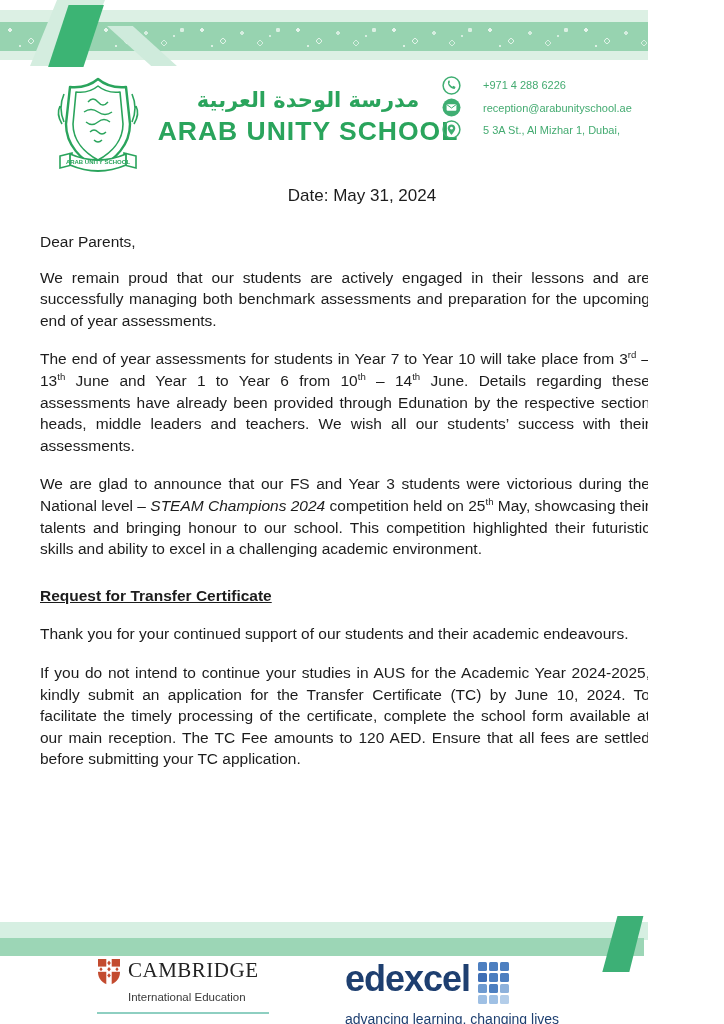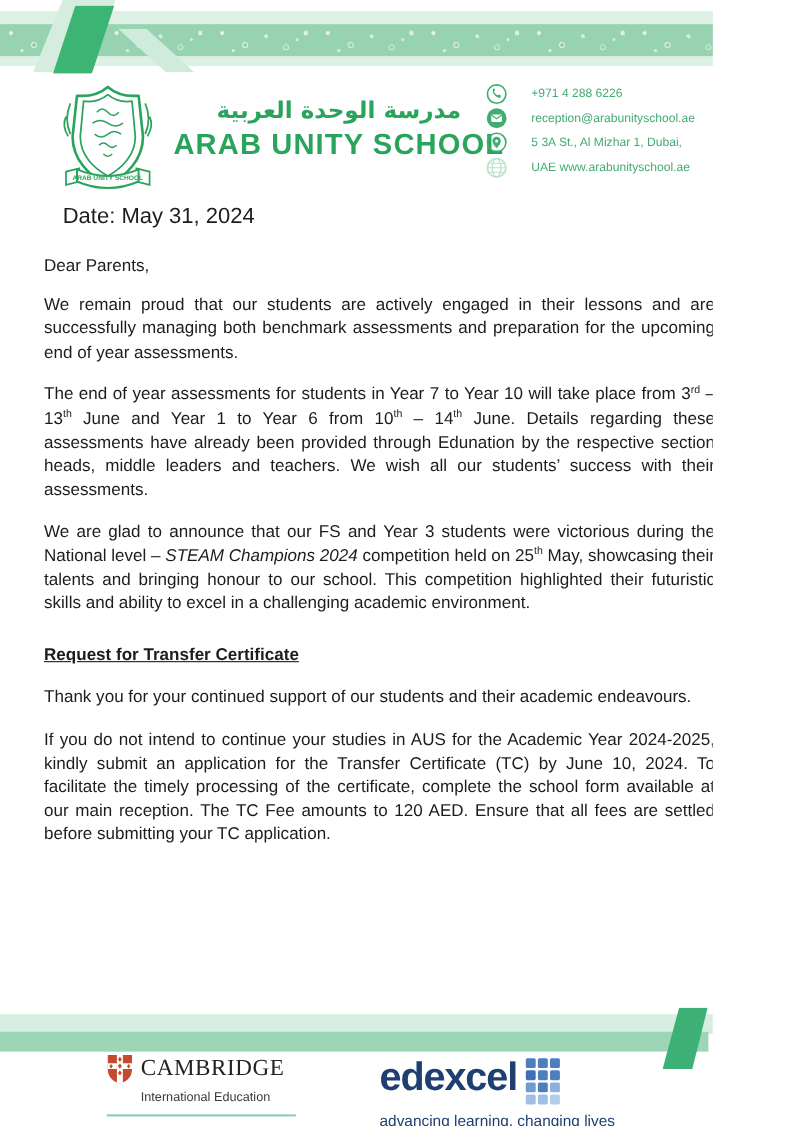--- a/index.html
+++ b/index.html
@@ -32,22 +32,22 @@
   .names{position:absolute;left:98px;top:18px;width:320px;text-align:center;}
   .name-ar{font-family:"DejaVu Sans",sans-serif;font-weight:bold;font-size:21px;color:#2aa45c;direction:rtl;}
   .name-en{font-family:"Liberation Sans",sans-serif;font-weight:bold;font-size:26.5px;color:#2aa45c;
            letter-spacing:1px;margin-top:4px;white-space:nowrap;}
   .contacts{position:absolute;left:392px;top:4px;width:240px;}
   .c-row{display:flex;align-items:center;height:22.4px;}
   .c-ic{width:19px;height:19px;flex:0 0 19px;margin-right:22px;}
   .c-tx{font-size:11px;color:#44ab71;white-space:nowrap;}
 
   
-  .dateline{position:absolute;top:186px;left:57px;width:610px;text-align:left;
-            font-size:20px;color:#1c1c1c;}
+  .dateline{position:absolute;top:186px;left:57px;width:610px;text-align:center;
+            font-size:17px;color:#1c1c1c;}
   .body-txt{position:absolute;top:231px;left:40px;width:610px;font-size:15.5px;
             line-height:21.6px;color:#1c1c1c;}
   .sal{margin:0 0 14px 0;}
   .para{margin:0 0 17px 0;text-align:justify;}
   .para sup{font-size:62%;line-height:0;}
   .para .b{font-weight:bold;}
   .para .i{font-style:italic;}
   .sec-head{margin:25px 0 17px 0;font-weight:bold;text-decoration:underline;}
 
   
@@ -143,30 +143,20 @@
       </div>
       <div class="c-row">
         <span class="c-ic">
           <svg width="19" height="19" viewBox="0 0 19 19">
             <circle cx="9.5" cy="9.5" r="8.4" fill="none" stroke="#3fae72" stroke-width="1.5"></circle>
             <path d="M9.5 4.4 c-2.1 0-3.8 1.7-3.8 3.8 0 2.8 3.8 6.6 3.8 6.6 s3.8-3.8 3.8-6.6 c0-2.1-1.7-3.8-3.8-3.8 z" fill="#3fae72"></path>
             <circle cx="9.5" cy="8.2" r="1.4" fill="#ffffff"></circle>
           </svg>
         </span>
         <span class="c-tx">5 3A St., Al Mizhar 1, Dubai,</span>
-      </div>
-      <div class="c-row">
-        <span class="c-ic">
-          <svg width="19" height="19" viewBox="0 0 19 19" opacity="0.55">
-            <circle cx="9.5" cy="9.5" r="8.4" fill="none" stroke="#7ec9a2" stroke-width="1.5"></circle>
-            <ellipse cx="9.5" cy="9.5" rx="4" ry="8.4" fill="none" stroke="#7ec9a2" stroke-width="1.1"></ellipse>
-            <path d="M1.6 9.5 h15.8 M2.8 5.4 h13.4 M2.8 13.6 h13.4" stroke="#7ec9a2" stroke-width="1.1" fill="none"></path>
-          </svg>
-        </span>
-        <span class="c-tx">UAE www.arabunityschool.ae</span>
       </div>
     </div>
   </div>
 
   <div class="dateline">Date: May 31, 2024</div>
 
   <div class="body-txt">
     <p class="sal">Dear Parents,</p>
     <p class="para"><span>We remain proud that our students are actively engaged in their lessons and are successfully managing both benchmark assessments and preparation for the upcoming end of year assessments.</span></p>
     <p class="para"><span>The end of year assessments for students in Year 7 to Year 10 will take place from 3</span><sup>rd</sup><span> – 13</span><sup>th</sup><span> June and Year 1 to Year 6 from 10</span><sup>th</sup><span> – 14</span><sup>th</sup><span> June. Details regarding these assessments have already been provided through Edunation by the respective section heads, middle leaders and teachers. We wish all our students’ success with their assessments.</span></p>

